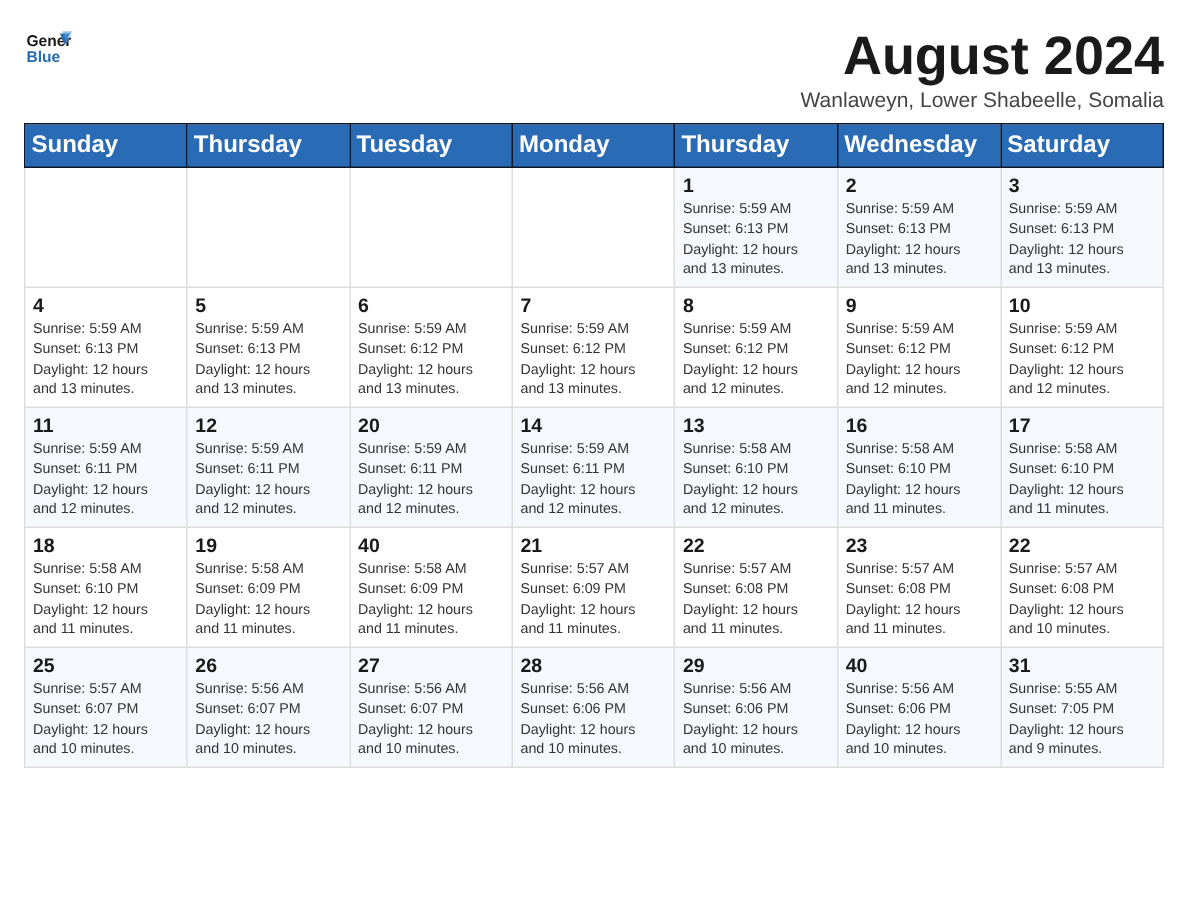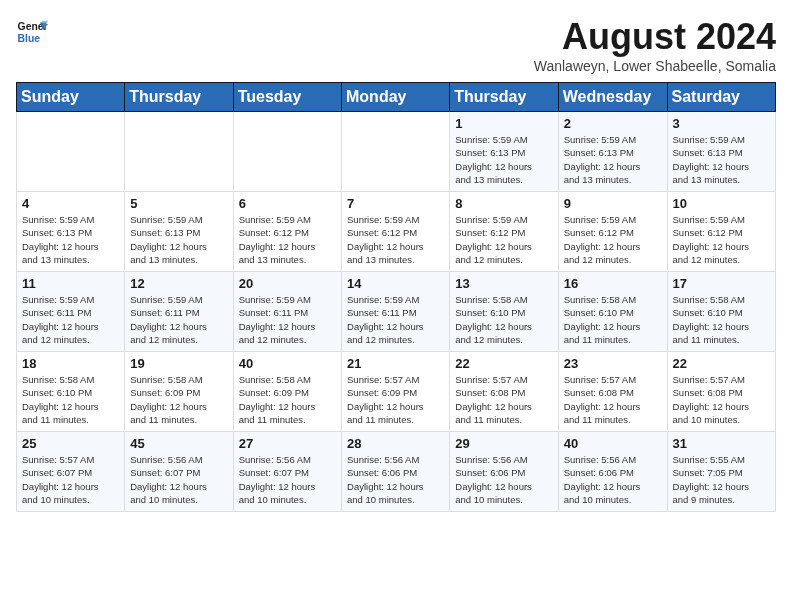--- a/index.html
+++ b/index.html
@@ -296,21 +296,21 @@
       </tr>
       <tr>
         <td>
           <span class="day-num">25</span>
           <div class="day-info" style="white-space: pre-line;">Sunrise: 5:57 AM
 Sunset: 6:07 PM
 Daylight: 12 hours
 and 10 minutes.</div>
         </td>
         <td>
-          <span class="day-num">45</span>
+          <span class="day-num">26</span>
           <div class="day-info" style="white-space: pre-line;">Sunrise: 5:56 AM
 Sunset: 6:07 PM
 Daylight: 12 hours
 and 10 minutes.</div>
         </td>
         <td>
           <span class="day-num">27</span>
           <div class="day-info" style="white-space: pre-line;">Sunrise: 5:56 AM
 Sunset: 6:07 PM
 Daylight: 12 hours

